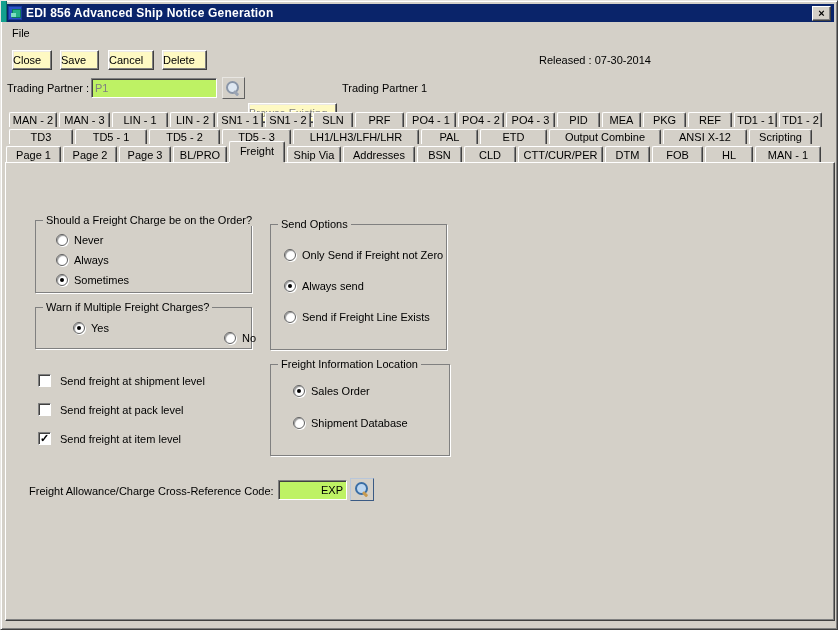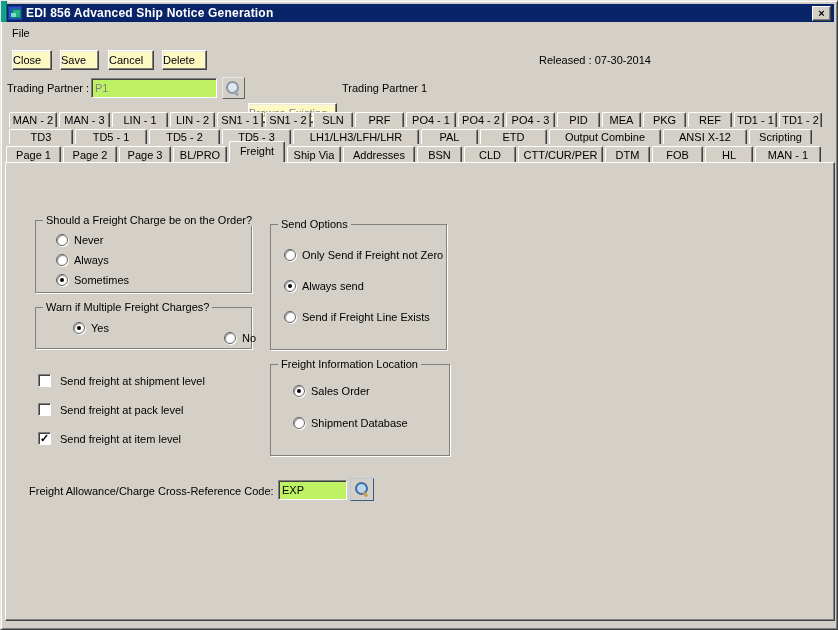--- a/index.html
+++ b/index.html
@@ -161,21 +161,21 @@
   }
   .checkbox {
     width:13px; height:13px; background:#fff; flex:none;
     border:1px solid; border-color:#808080 #ffffff #ffffff #808080;
     box-shadow: inset 1px 1px 0 #404040;
     font-size:11px; font-weight:bold; line-height:11px; text-align:center;
     color:#000;
   }
   .cb-row { position:absolute; left:32px; display:flex; align-items:center; gap:9px; }
   .code-label { position:absolute; left:23px; top:322px; white-space:nowrap; }
-  .code-input { left:272px; top:317px; width:69px; height:20px; color:#000; }
+  .code-input { left:272px; top:317px; width:69px; height:20px; color:#000;text-align:right; }
   .code-mag { left:344px; top:315px; width:24px; height:23px;
     border-color:#b8c6da #3a5a84 #3a5a84 #b8c6da; }
 </style>
 </head>
 <body>
 
 <div class="window">
 
   <div class="title-bar">
     <span class="app-icon"></span>

